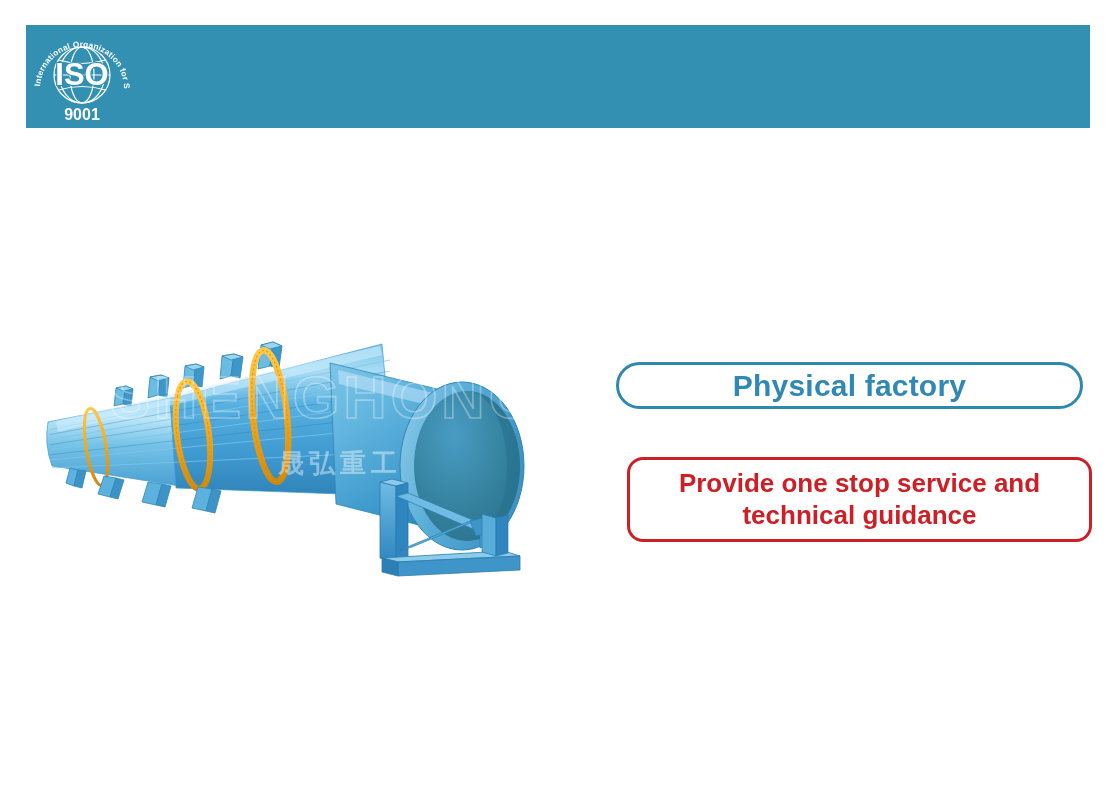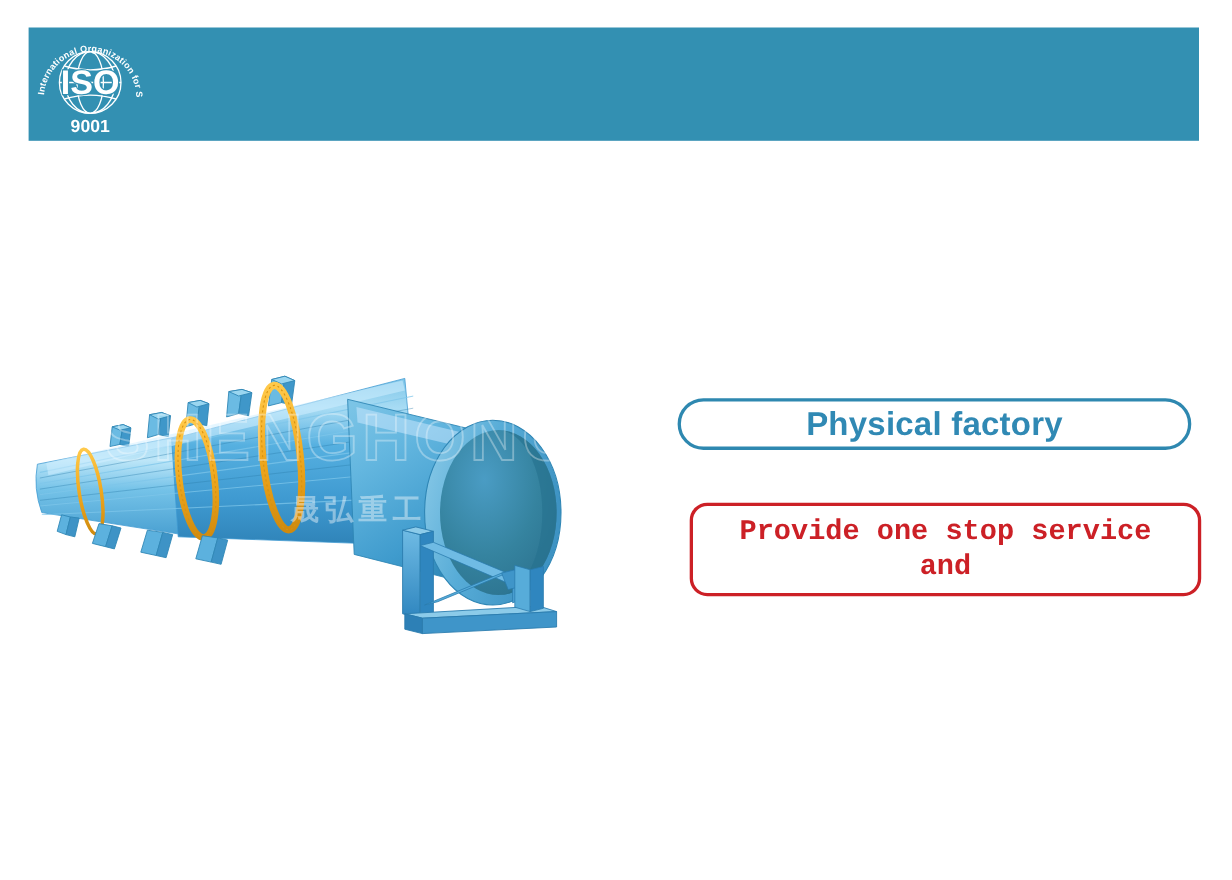--- a/index.html
+++ b/index.html
@@ -47,21 +47,21 @@
     line-height: 103px;
     letter-spacing: -0.5px;
     white-space: nowrap;
     padding-left: 28px;
     margin-top: -3px;
   }
 
   
   #product-photo {
     position: absolute;
-    left: 16px;
+    left: 30px;
     top: 300px;
     width: 570px;
     height: 310px;
   }
   #product-photo svg { display: block; }
 
   
   #physical-factory-box {
     position: absolute;
     left: 616px;
@@ -95,21 +95,21 @@
     border: 3px solid #cc2026;
     border-radius: 16px;
     background: #ffffff;
     display: flex;
     align-items: center;
     justify-content: center;
     padding: 0 14px;
   }
   #service-label {
     color: #cc2026;
-    font-family: Liberation Mono, monospace;
+    font-family: Liberation Sans, sans-serif;
     font-weight: bold;
     font-size: 26px;
     line-height: 1.22;
     text-align: center;
   }
 </style>
 </head>
 <body>
 
 <div id="header-banner">
@@ -300,14 +300,15 @@
   </svg>
 </div>
 
 <div id="physical-factory-box">
   <span id="physical-factory-label">Physical factory</span>
 </div>
 
 <div id="service-box">
   <span id="service-label">
     <span>Provide one stop service and</span><br>
+    <span>technical guidance</span>
   </span>
 </div>
 
 </body></html>

